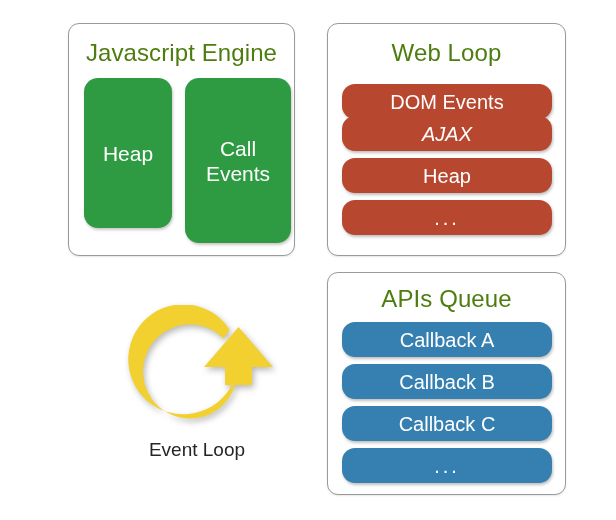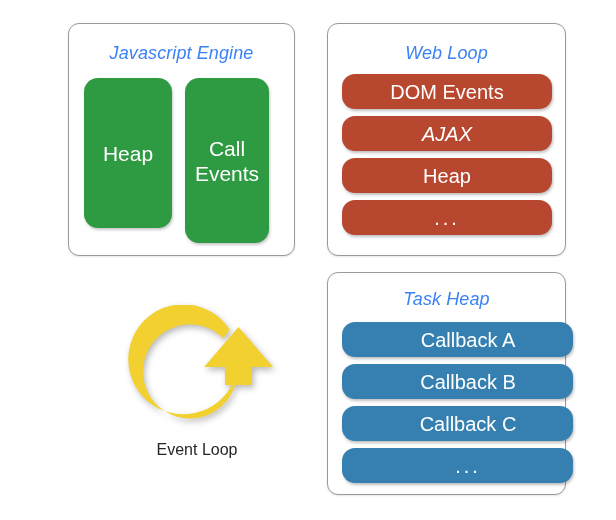--- a/index.html
+++ b/index.html
@@ -30,26 +30,25 @@
     border: 1.6px solid #9a9a9a;
     border-radius: 11px;
     box-sizing: border-box;
     box-shadow: 0 1px 2px rgba(0,0,0,0.10);
   }
   .panel-title {
     position: absolute;
     left: 0;
     right: 0;
     text-align: center;
-    color: #3b82f6;
-    font-size: 18px;
+    color: #4d7c0f;
+    font-size: 24px;
     line-height: 24px;
     letter-spacing: 0.1px;
     white-space: nowrap;
-    font-style: italic;
   }
 
   #js-engine-panel  { left: 68px;  top: 23px;  width: 227px; height: 233px; }
   #web-apis-panel   { left: 327px; top: 23px; width: 239px; height: 233px; }
   #task-queue-panel { left: 327px; top: 272px; width: 239px; height: 223px; }
 
   #js-engine-panel  .panel-title { top: 17px; }
   #web-apis-panel   .panel-title { top: 17px; }
   #task-queue-panel .panel-title { top: 14px; }
 
@@ -61,40 +60,40 @@
     color: #ffffff;
     display: flex;
     align-items: center;
     justify-content: center;
     text-align: center;
     font-size: 21px;
     line-height: 25px;
     box-shadow: 1px 2px 3px rgba(0,0,0,0.22);
   }
   #heap-block       { left: 84px;  top: 78px; width: 88px;  height: 150px; }
-  #callstack-block  { left: 185px; top: 78px; width: 84px;  height: 165px; }
+  #callstack-block  { left: 185px; top: 78px; width: 106px;  height: 165px; }
 
   
   .pill {
     position: absolute;
     left: 342px;
     width: 210px;
     height: 35px;
     border-radius: 13px;
     color: #ffffff;
     display: flex;
     align-items: center;
     justify-content: center;
     font-size: 20px;
     line-height: 22px;
     box-shadow: 1px 2px 3px rgba(0,0,0,0.25);
     white-space: nowrap;
   }
   .pill.red  { background: #b8472f; }
-  .pill.blue { background: #3580b0; padding-left: 21px; }
+  .pill.blue { background: #3580b0; }
   .pill .dots {
     letter-spacing: 3px;
     font-size: 20px;
   }
 
   
   #event-loop-group {
     position: absolute;
     left: 118px;
     top: 305px;
@@ -109,21 +108,21 @@
     height: 128px;
     filter: drop-shadow(2px 3px 3px rgba(0,0,0,0.28));
   }
   #event-loop-label {
     position: absolute;
     left: -6px;
     top: 133px;
     width: 170px;
     text-align: center;
     color: #262626;
-    font-size: 16px;
+    font-size: 19px;
     line-height: 24px;
     white-space: nowrap;
   }
 </style>
 </head>
 <body>
 
 <div class="canvas">
 
   <div class="panel" id="js-engine-panel">
@@ -138,35 +137,35 @@
     <span>
       <span>Call</span><br>
       <span>Events</span>
     </span>
   </div>
 
   <div class="panel" id="web-apis-panel">
     <div class="panel-title">Web Loop</div>
   </div>
 
-  <div class="pill red" style="top:74px;">
+  <div class="pill red" style="top:84px;">
     <span>DOM Events</span>
   </div>
   <div class="pill red" style="top:116px;font-style:italic;">
     <span>AJAX</span>
   </div>
   <div class="pill red" style="top:158px;">
     <span>Heap</span>
   </div>
   <div class="pill red" style="top:200px;">
     <span class="dots">...</span>
   </div>
 
   <div class="panel" id="task-queue-panel">
-    <div class="panel-title">Task Heap</div>
+    <div class="panel-title">APIs Queue</div>
   </div>
 
   <div class="pill blue" style="top:322px;">
     <span>Callback A</span>
   </div>
   <div class="pill blue" style="top:406px;">
     <span>Callback C</span>
   </div>
   <div class="pill blue" style="top:364px;">
     <span>Callback B</span>

